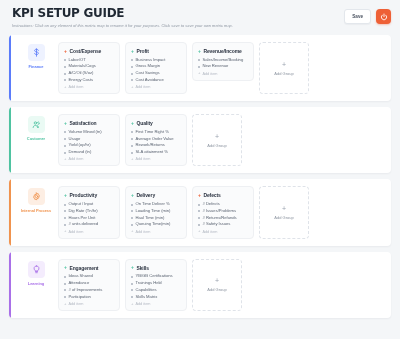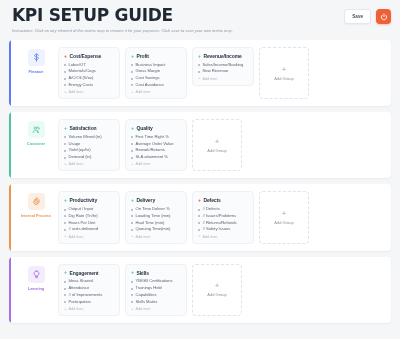--- a/index.html
+++ b/index.html
@@ -8,21 +8,21 @@
     background: #f4f6f8;
     font-family: "Liberation Sans", sans-serif;
     overflow: hidden;
   }
   .page { width: 400px; height: 339px; padding: 7px 9px 0 9px; position: relative; }
 
   
   .header { display: flex; align-items: flex-start; justify-content: space-between; }
   .header-left { padding-left: 3px; }
   .title {
-    font-size: 17px; font-weight: bold; letter-spacing: -0.3px;
+    font-size: 12px; font-weight: bold; letter-spacing: -0.3px;
     color: #1f2833; font-family: "DejaVu Sans", sans-serif;
     text-transform: uppercase; line-height: 1;
   }
   .instructions {
     margin-top: 4px; font-size: 3.9px; color: #8d95a1;
     font-style: italic; letter-spacing: 0.05px;
   }
   .header-right { display: flex; align-items: center; gap: 5px; padding-top: 2px; }
   .save-btn {
     background: #ffffff; border: 1px solid #e3e7ec; border-radius: 3px;

